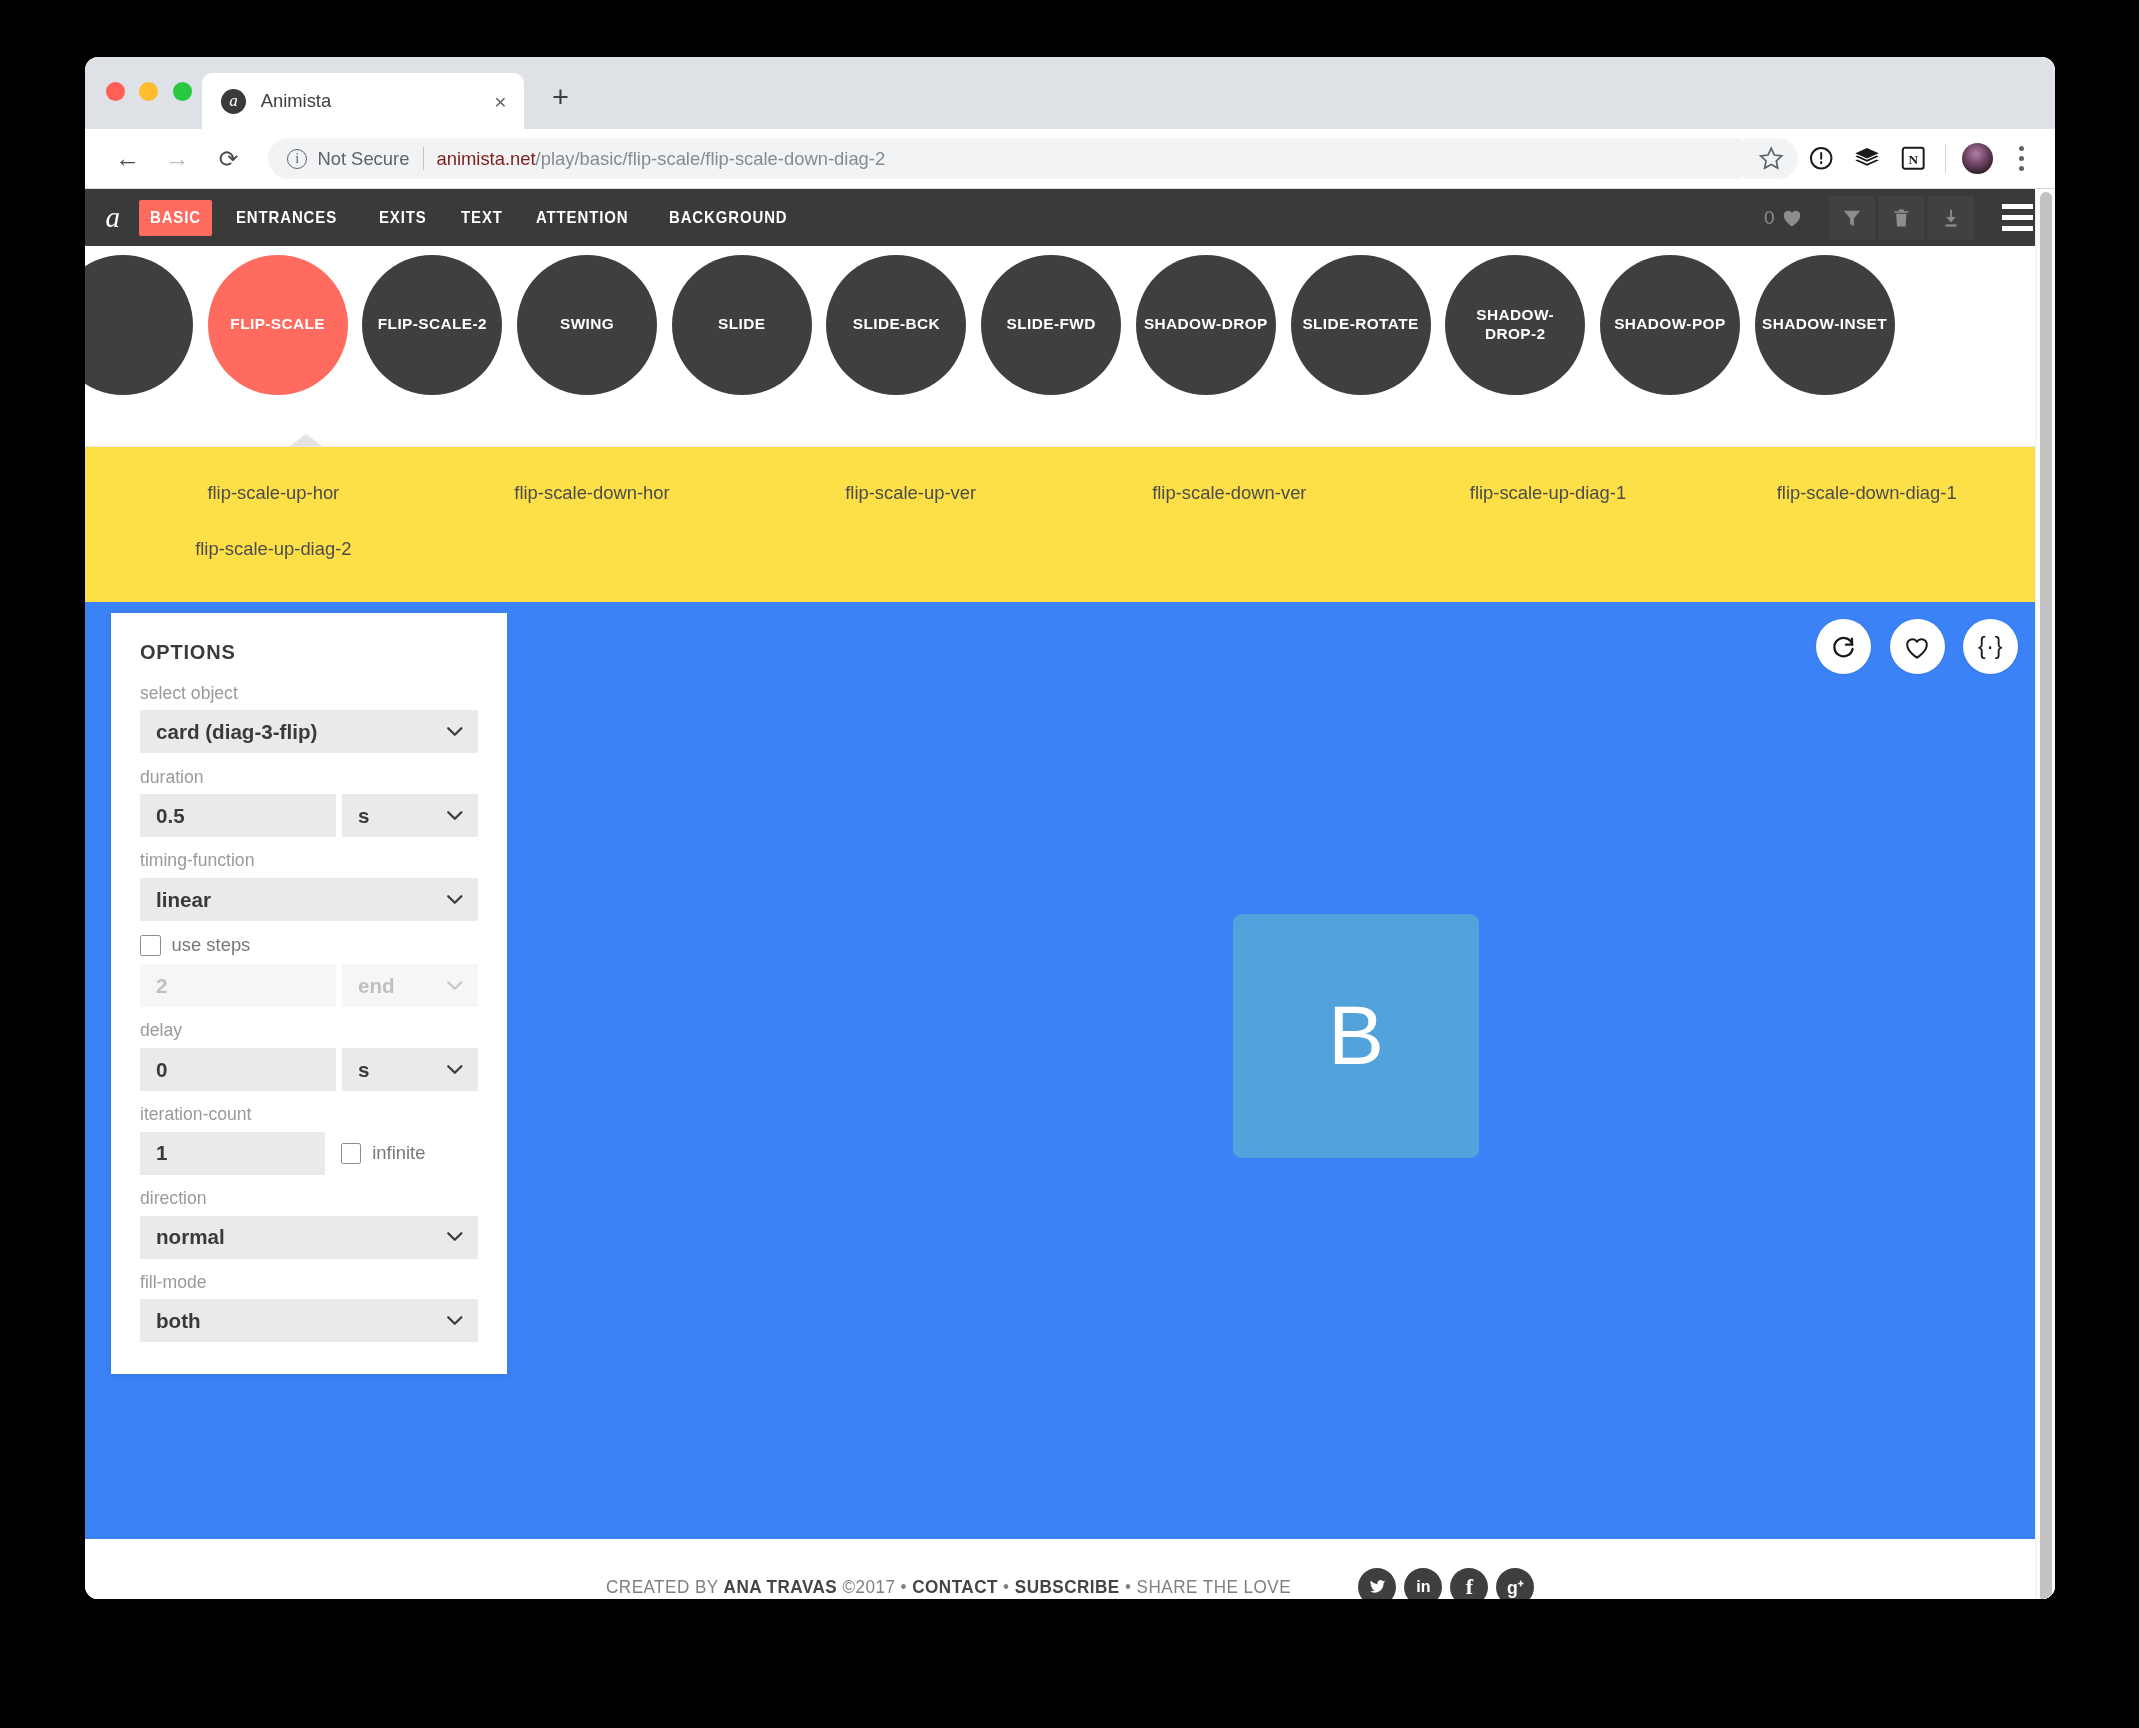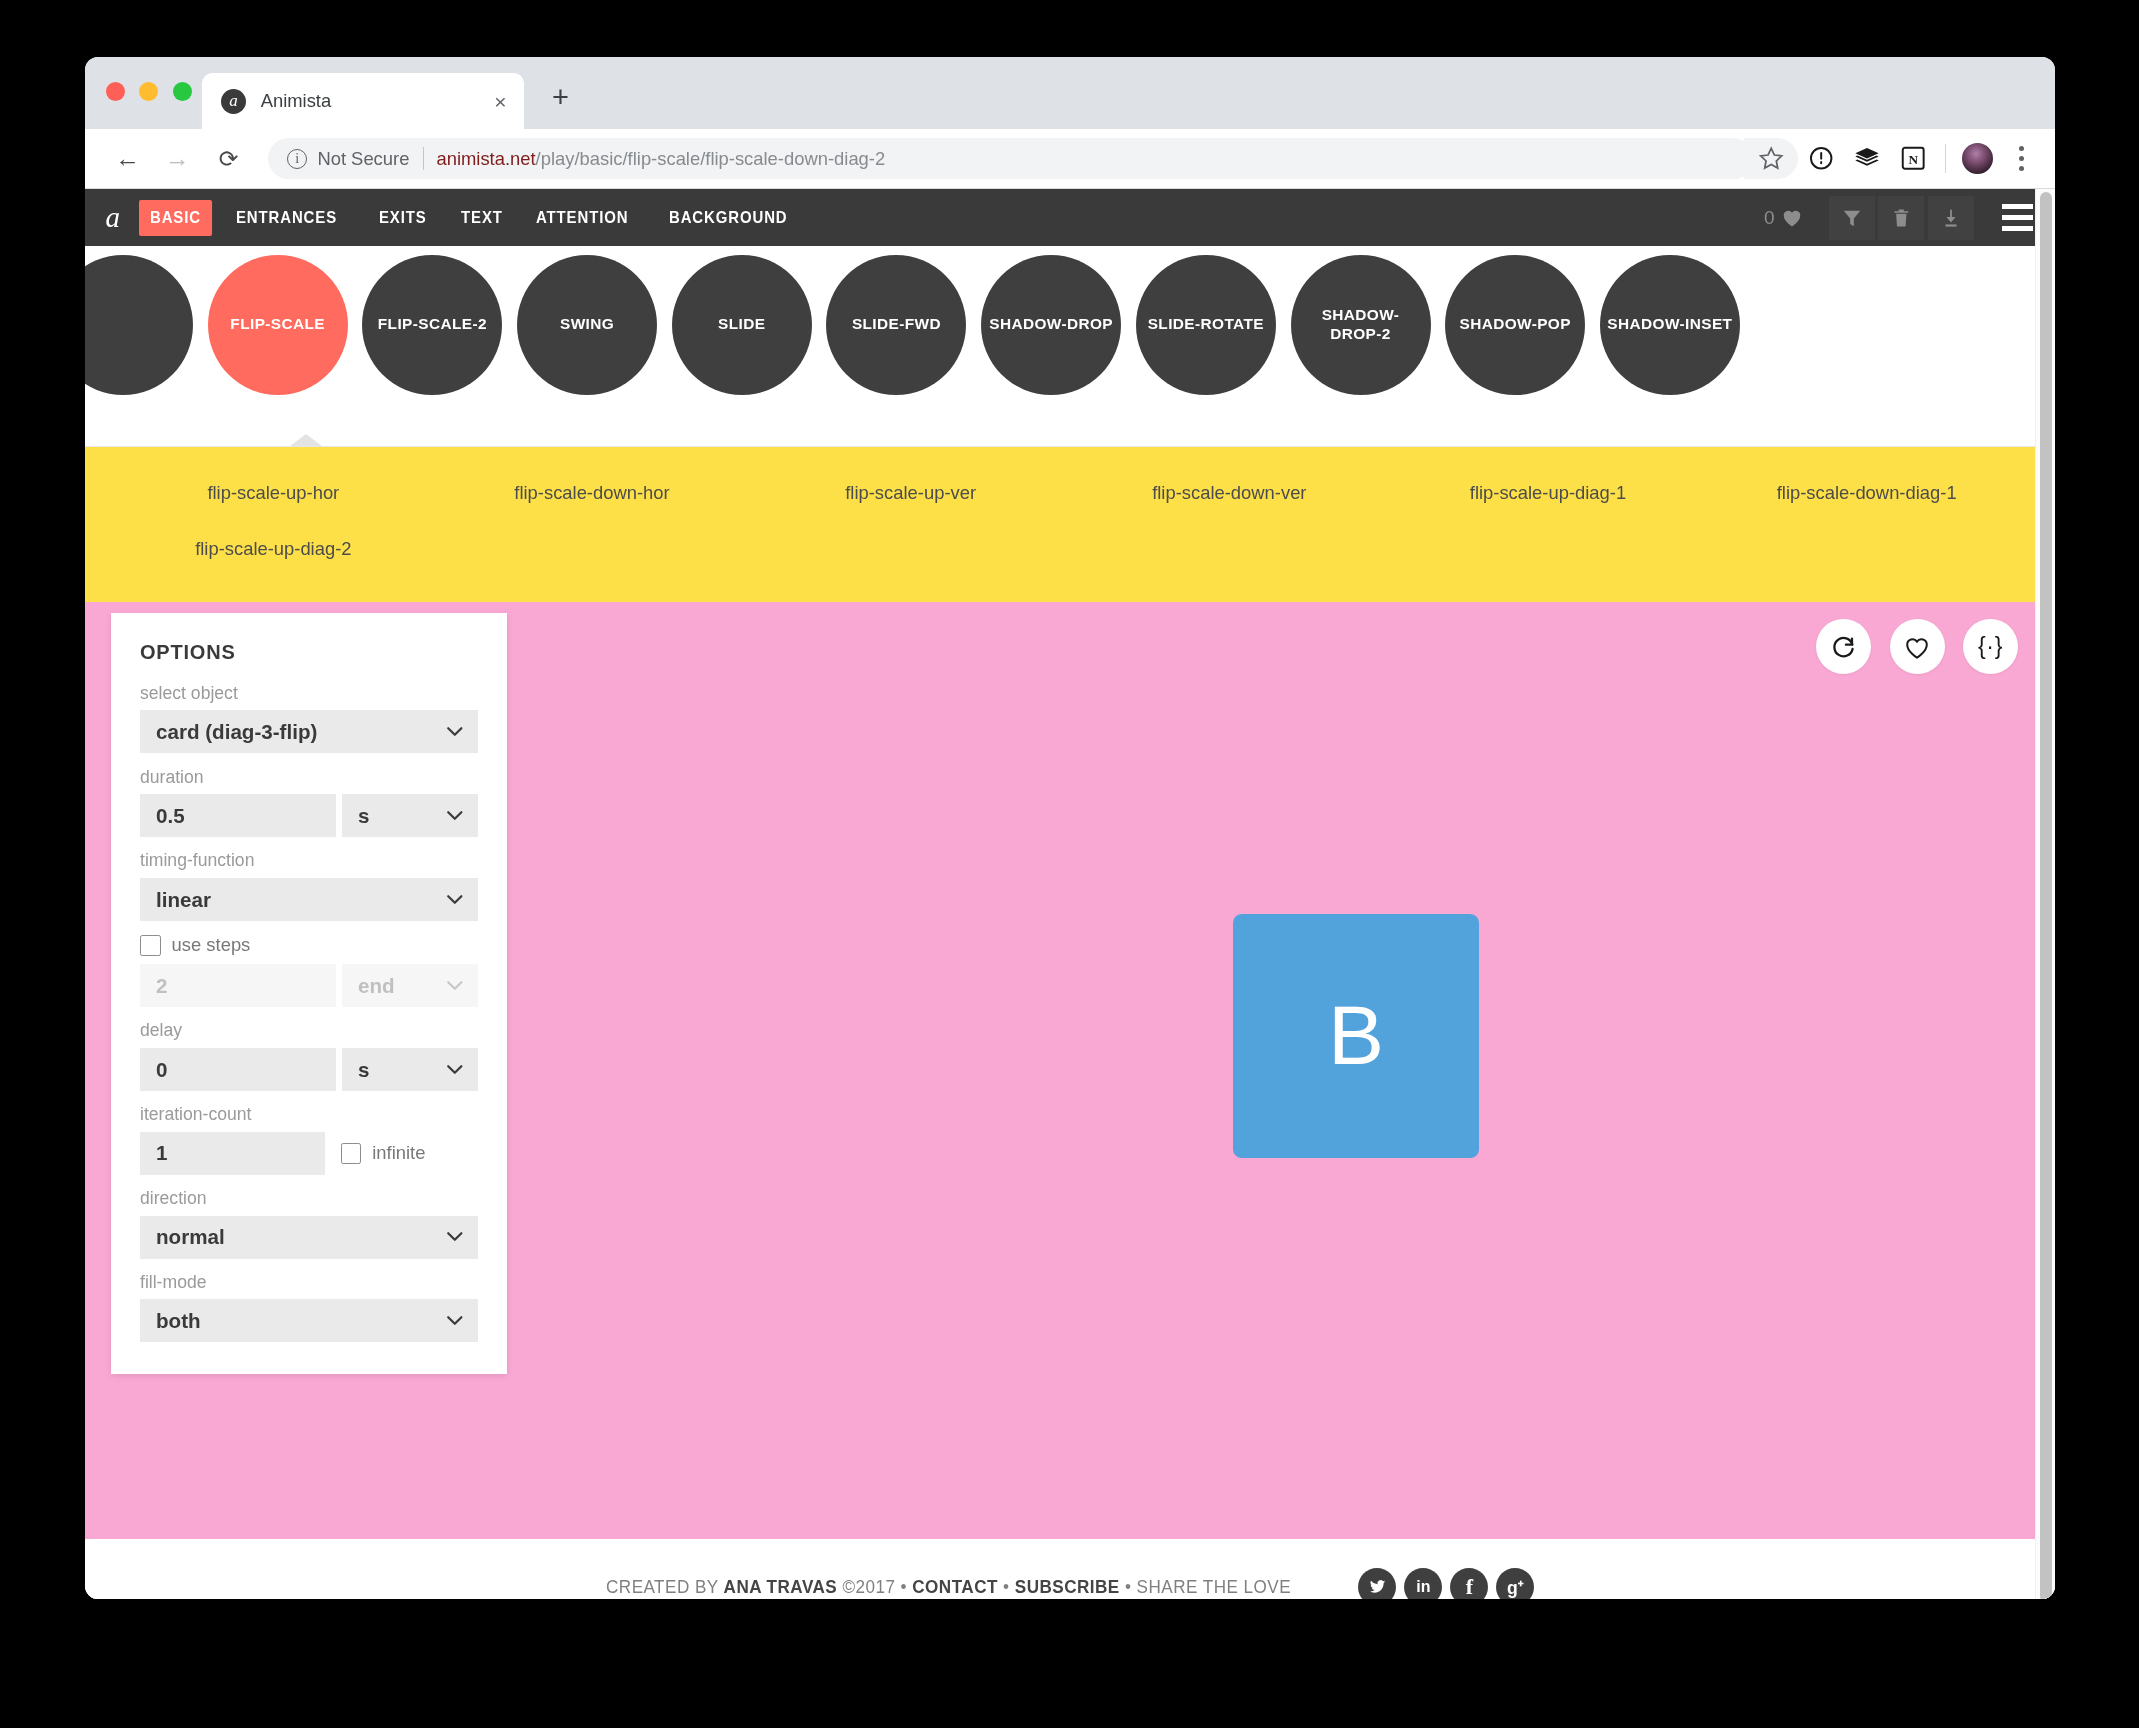--- a/index.html
+++ b/index.html
@@ -286,21 +286,21 @@
   .vcell.selected span {
     background: #ff6b5e;
     color: #fff;
     font-weight: bold;
   }
   .vcell.empty { visibility: hidden; }
 
   
   .playground {
     position: relative;
-    background: #f9a8d4;
+    background: #3b82f6;
     height: 937px;
   }
 
   .options-panel {
     position: absolute;
     left: 26px; top: 11px;
     width: 396px;
     background: #fff;
     padding: 28px 29px 32px 29px;
     box-shadow: 0 1.5px 6.6px rgba(0,0,0,0.10);
@@ -543,20 +543,21 @@
       </span>
     </div>
 
     <div class="circles-wrap">
       <div class="circles">
         <div class="circle"></div>
         <div class="circle selected">FLIP-SCALE</div>
         <div class="circle">FLIP-SCALE-2</div>
         <div class="circle">SWING</div>
         <div class="circle">SLIDE</div>
+        <div class="circle">SLIDE-BCK</div>
         <div class="circle">SLIDE-FWD</div>
         <div class="circle">SHADOW-DROP</div>
         <div class="circle">SLIDE-ROTATE</div>
         <div class="circle">SHADOW-DROP-2</div>
         <div class="circle">SHADOW-POP</div>
         <div class="circle">SHADOW-INSET</div>
       </div>
       <div class="pointer-tri"></div>
     </div>
     <div class="divider"></div>

